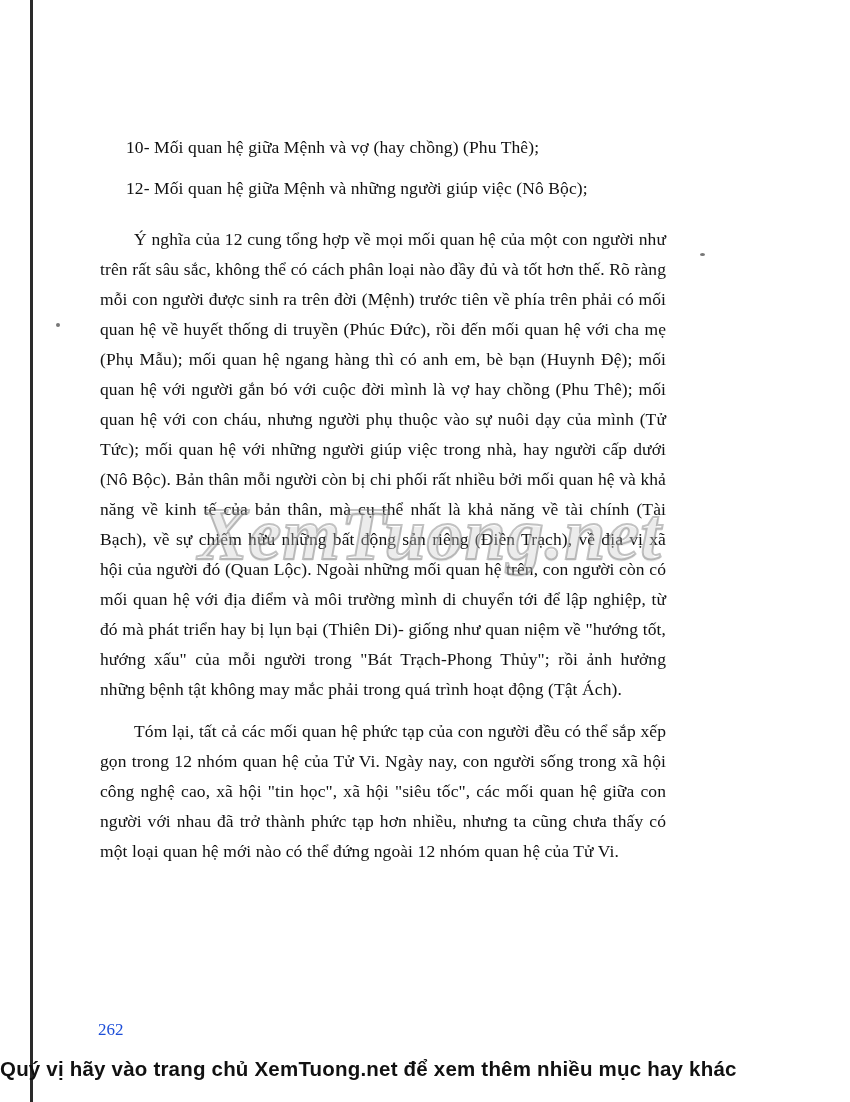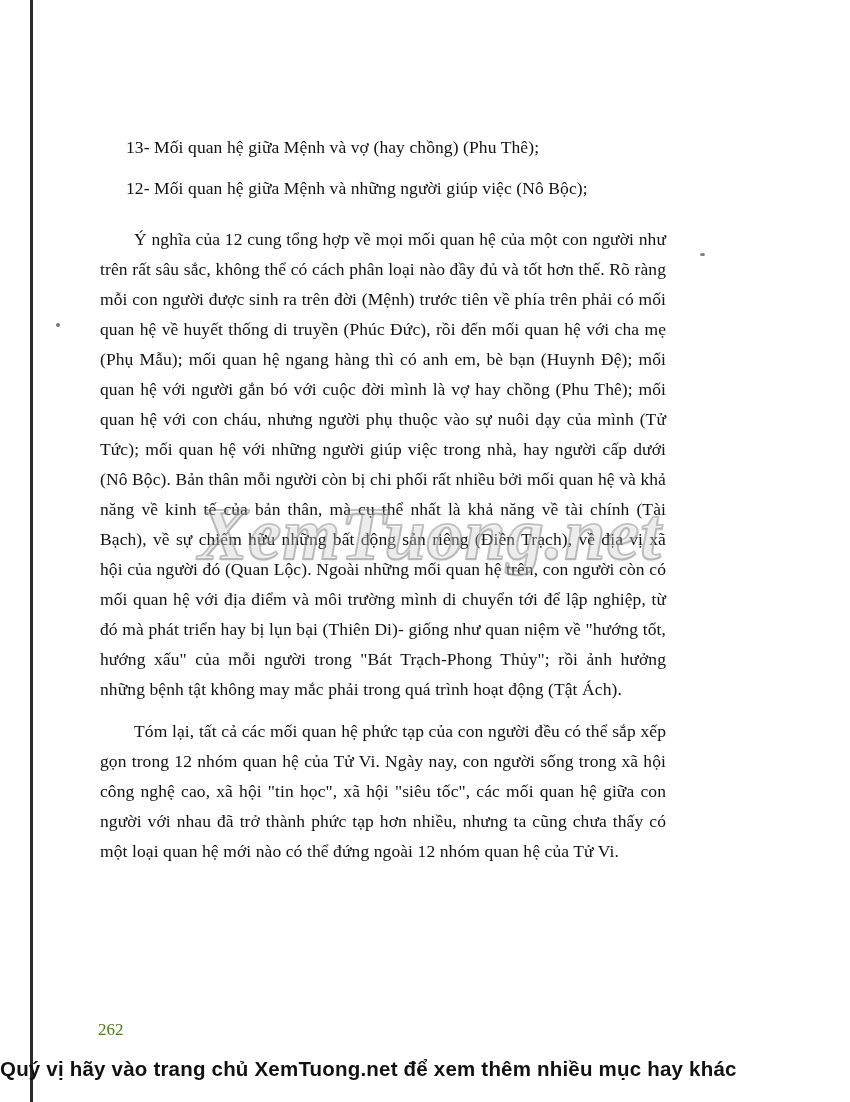--- a/index.html
+++ b/index.html
@@ -53,21 +53,21 @@
   }
   .para-gap {
     height: 10px;
   }
   .page-number {
     position: absolute;
     left: 98px;
     top: 1020px;
     font-size: 17px;
     font-family: "Liberation Serif", serif;
-    color: #4d7c0f;
+    color: #1d4ed8;
   }
   .footer {
     position: absolute;
     left: 0;
     top: 1057px;
     width: 850px;
     text-align: left;
     font-family: "Liberation Sans", sans-serif;
     font-size: 20.5px;
     font-weight: bold;
@@ -102,21 +102,21 @@
 </head>
 <body>
 
 <div class="page">
 
   <div class="border-left"></div>
   <div class="speck s1"></div>
   <div class="speck s2"></div>
 
   <div class="content">
-    <p class="numbered">13- Mối quan hệ giữa Mệnh và vợ (hay chồng) (Phu Thê);</p>
+    <p class="numbered">10- Mối quan hệ giữa Mệnh và vợ (hay chồng) (Phu Thê);</p>
     <p class="numbered">12- Mối quan hệ giữa Mệnh và những người giúp việc (Nô Bộc);</p>
     <div class="para-gap"></div>
     <p class="body">Ý nghĩa của 12 cung tổng hợp về mọi mối quan hệ của một con người như trên rất sâu sắc, không thể có cách phân loại nào đầy đủ và tốt hơn thế. Rõ ràng mỗi con người được sinh ra trên đời (Mệnh) trước tiên về phía trên phải có mối quan hệ về huyết thống di truyền (Phúc Đức), rồi đến mối quan hệ với cha mẹ (Phụ Mẫu); mối quan hệ ngang hàng thì có anh em, bè bạn (Huynh Đệ); mối quan hệ với người gắn bó với cuộc đời mình là vợ hay chồng (Phu Thê); mối quan hệ với con cháu, nhưng người phụ thuộc vào sự nuôi dạy của mình (Tử Tức); mối quan hệ với những người giúp việc trong nhà, hay người cấp dưới (Nô Bộc). Bản thân mỗi người còn bị chi phối rất nhiều bởi mối quan hệ và khả năng về kinh tế của bản thân, mà cụ thể nhất là khả năng về tài chính (Tài Bạch), về sự chiếm hữu những bất động sản riêng (Điền Trạch), về địa vị xã hội của người đó (Quan Lộc). Ngoài những mối quan hệ trên, con người còn có mối quan hệ với địa điểm và môi trường mình di chuyển tới để lập nghiệp, từ đó mà phát triển hay bị lụn bại (Thiên Di)- giống như quan niệm về "hướng tốt, hướng xấu" của mỗi người trong "Bát Trạch-Phong Thủy"; rồi ảnh hưởng những bệnh tật không may mắc phải trong quá trình hoạt động (Tật Ách).</p>
     <div class="para-gap"></div>
     <p class="body">Tóm lại, tất cả các mối quan hệ phức tạp của con người đều có thể sắp xếp gọn trong 12 nhóm quan hệ của Tử Vi. Ngày nay, con người sống trong xã hội công nghệ cao, xã hội "tin học", xã hội "siêu tốc", các mối quan hệ giữa con người với nhau đã trở thành phức tạp hơn nhiều, nhưng ta cũng chưa thấy có một loại quan hệ mới nào có thể đứng ngoài 12 nhóm quan hệ của Tử Vi.</p>
     <div class="para-gap"></div>
   </div>
 
   <div class="watermark">XemTuong.net</div>
 

